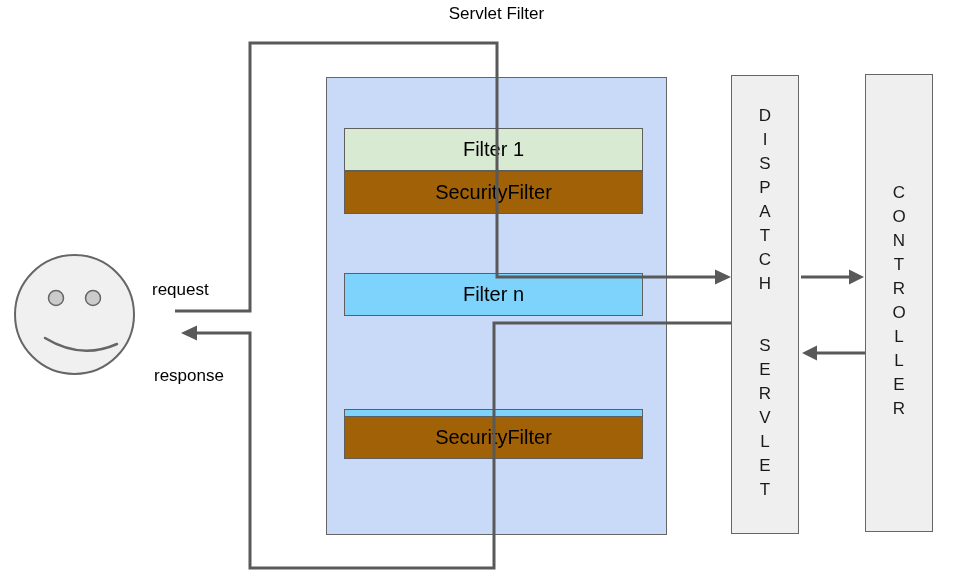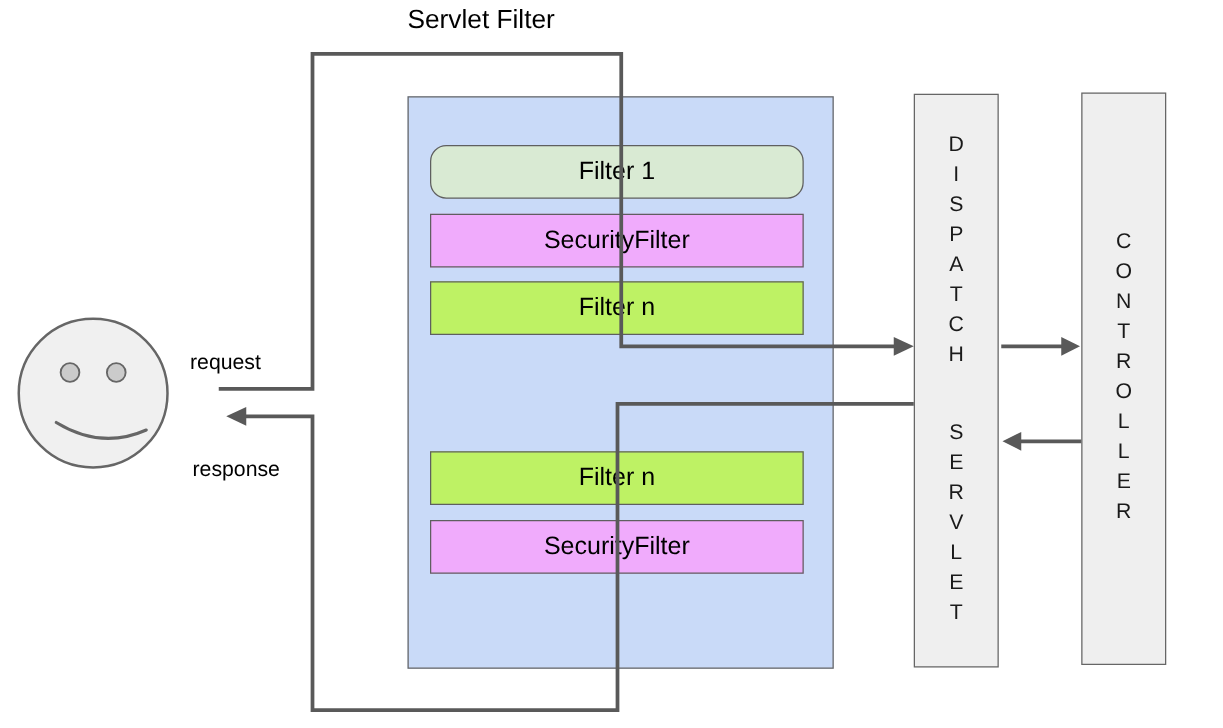--- a/index.html
+++ b/index.html
@@ -12,22 +12,22 @@
     position: relative;
     width: 978px;
     height: 582px;
     background: #ffffff;
     overflow: hidden;
   }
   .abs { position: absolute; }
 
   #diagram-title {
     left: 326px; top: 4px; width: 341px;
-    text-align: left;
-    font-size: 21px;
+    text-align: center;
+    font-size: 17px;
     color: #000000;
   }
 
   .flow-label {
     font-size: 17px;
     color: #000000;
   }
   #request-label  { left: 152px; top: 280px; }
   #response-label { left: 154px; top: 366px; }
 
@@ -44,23 +44,23 @@
     width: 299px; height: 43px;
     border: 1.5px solid #5f5f5f;
     box-sizing: border-box;
     display: flex;
     align-items: center;
     justify-content: center;
     font-size: 20px;
     color: #000000;
   }
   .filter-green  { background: #d9ead3; }
-  .filter-orange { background: #f0abfc; }
-  .filter-yellow { background: #bef264; }
-  #filter-bar-1 { top: 116px; border-radius: 13px; }
+  .filter-orange { background: #a16207; }
+  .filter-yellow { background: #7dd3fc; margin-top: 48px; }
+  #filter-bar-1 { top: 128px; }
   #filter-bar-2 { top: 171px; }
   #filter-bar-3 { top: 225px; }
   #filter-bar-4 { top: 361px; }
   #filter-bar-5 { top: 416px; }
   #filter-bar-6 { top: 475px; }
 
   .tall-box {
     background: #efefef;
     border: 1.5px solid #666666;
     box-sizing: border-box;

